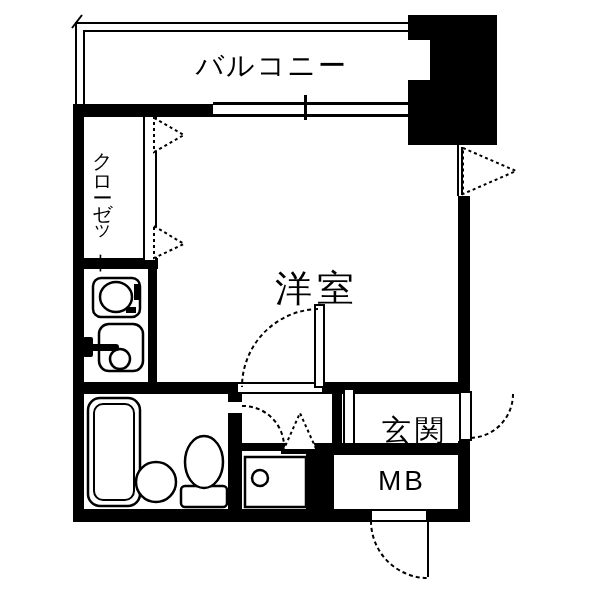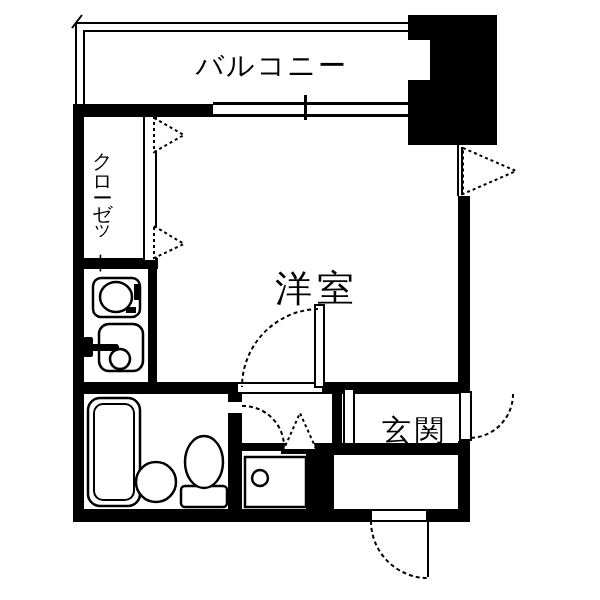--- a/index.html
+++ b/index.html
@@ -97,14 +97,15 @@
     <ellipse cx="204" cy="462" rx="19" ry="26" fill="#fff" stroke="#000" stroke-width="2.5"></ellipse>
 
     <rect x="245" y="457" width="61" height="50" fill="#fff" stroke="#000" stroke-width="2.5"></rect>
     <circle cx="260" cy="478" r="8" fill="#fff" stroke="#000" stroke-width="2.5"></circle>
   </svg>
 
   <div class="lbl lbl-balcony">バルコニー</div>
   <div class="lbl lbl-closet">クローゼット</div>
   <div class="lbl lbl-room">洋室</div>
   <div class="lbl lbl-genkan">玄関</div>
+  <div class="lbl lbl-mb">MB</div>
 
 </div>
 
 </body></html>

